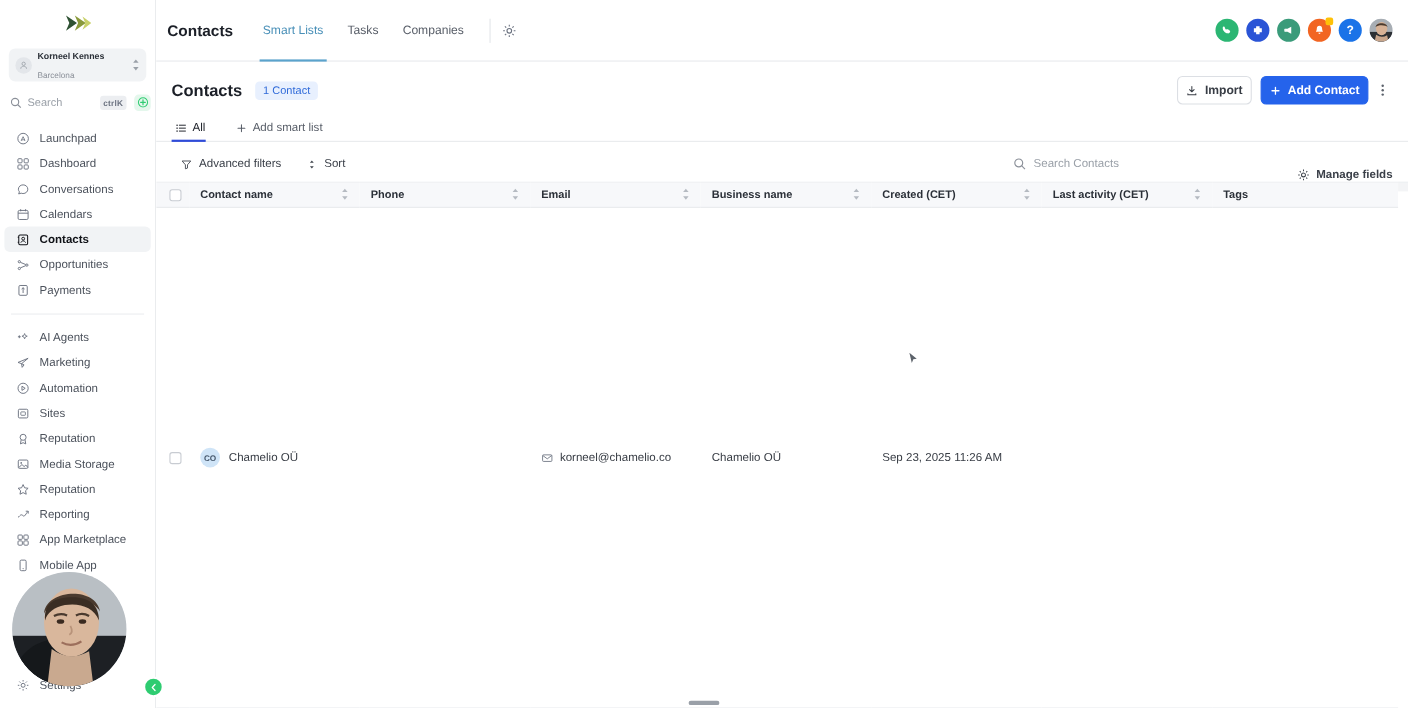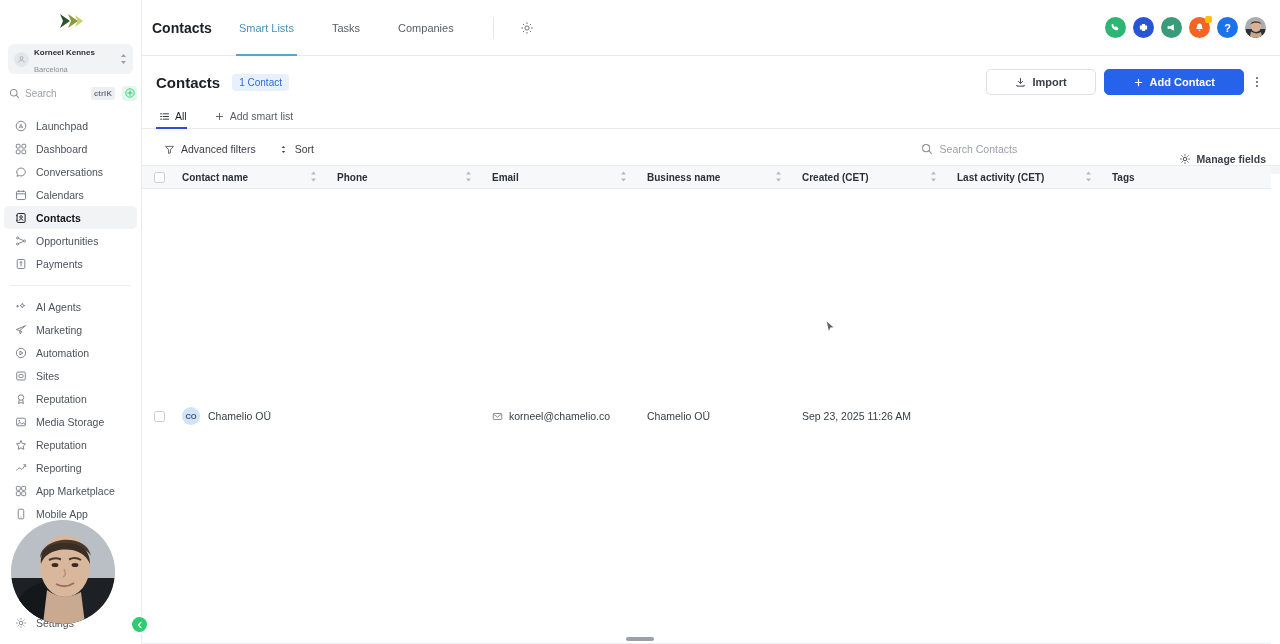--- a/index.html
+++ b/index.html
@@ -96,21 +96,21 @@
 
   
   .main { flex: 1; display: flex; flex-direction: column; min-width: 0; position: relative; background: #fff; }
 
   .topbar {
     height: 56px; border-bottom: 1px solid #e8eaed;
     display: flex; align-items: center; padding: 0 14px 0 10px;
     flex: 0 0 56px;
   }
   .topbar-title { font-size: 14px; font-weight: 700; color: #1b1f27; margin-right: 16px; }
-  .tabs { display: flex; align-items: center; height: 56px; gap: 16px; }
+  .tabs { display: flex; align-items: center; height: 56px; gap: 0; }
   .tab {
     font-size: 11px; color: #585e68; padding: 0 11px;
     height: 56px; display: flex; align-items: center; cursor: pointer;
     position: relative;
   }
   .tab.active { color: #4a90b8; }
   .tab.active::after {
     content: ""; position: absolute; left: 8px; right: 8px; bottom: 0;
     height: 2px; background: #5ba3cc;
   }
@@ -145,21 +145,21 @@
   }
   .page-title { font-size: 15px; font-weight: 700; color: #1b1f27; }
   .count-badge {
     margin-left: 12px; background: #e8f0fe; color: #2f6ad9;
     font-size: 10px; border-radius: 4px; padding: 3px 7px;
   }
   .ph-spacer { flex: 1; }
   .btn {
     display: flex; align-items: center; gap: 6px;
     height: 26px; border-radius: 5px; font-size: 11px;
-    padding: 0 28px; cursor: pointer; white-space: nowrap;
+    padding: 0 7px; cursor: pointer; white-space: nowrap;
   }
   .btn-import { background: #fff; border: 1px solid #dcdfe4; color: #383d45; font-weight: 600; }
   .btn-add { background: #2563eb; border: 1px solid #2563eb; color: #fff; font-weight: 600; margin-left: 8px; }
   .kebab { width: 18px; height: 22px; display:flex; align-items:center; justify-content:center; color:#5b616b; cursor: pointer; margin-left: 4px; }
 
   
   .list-tabs {
     height: 27px; display: flex; align-items: flex-end; gap: 0;
     padding: 0 14px; border-bottom: 1px solid #e8eaed; flex: 0 0 27px;
   }

